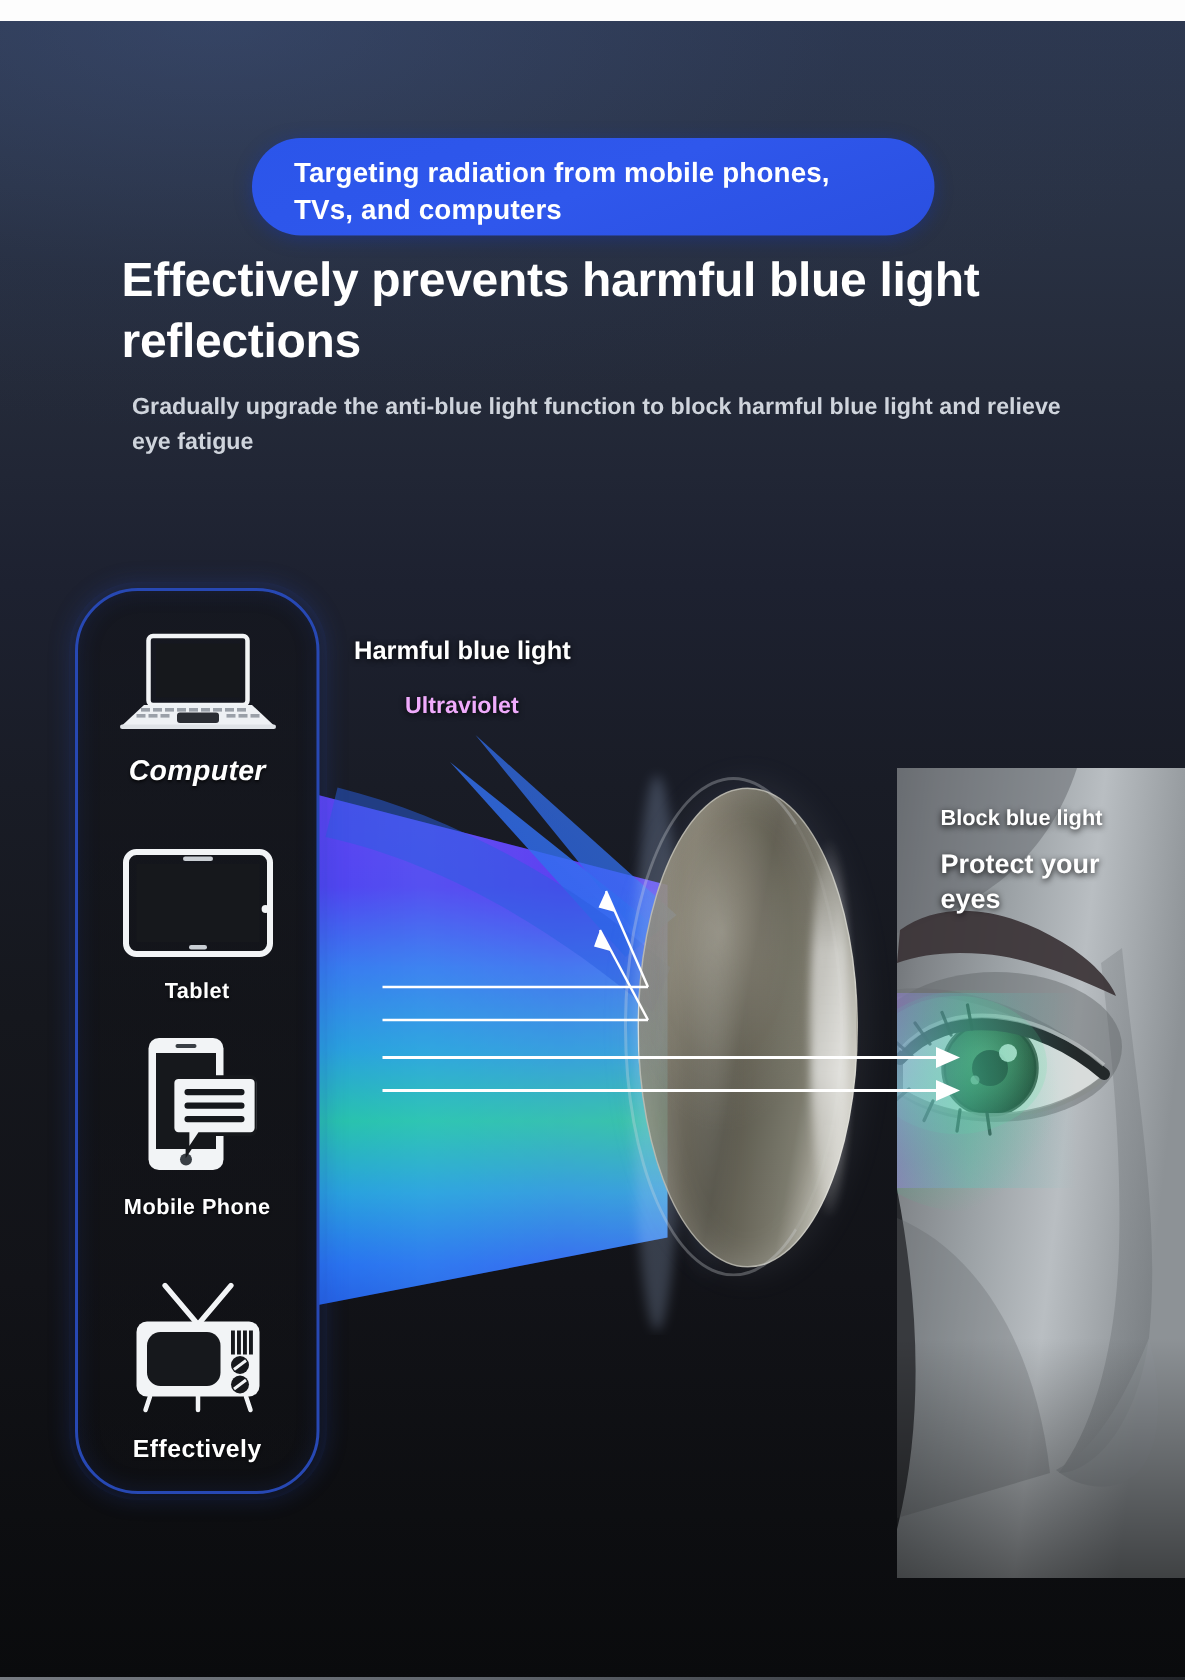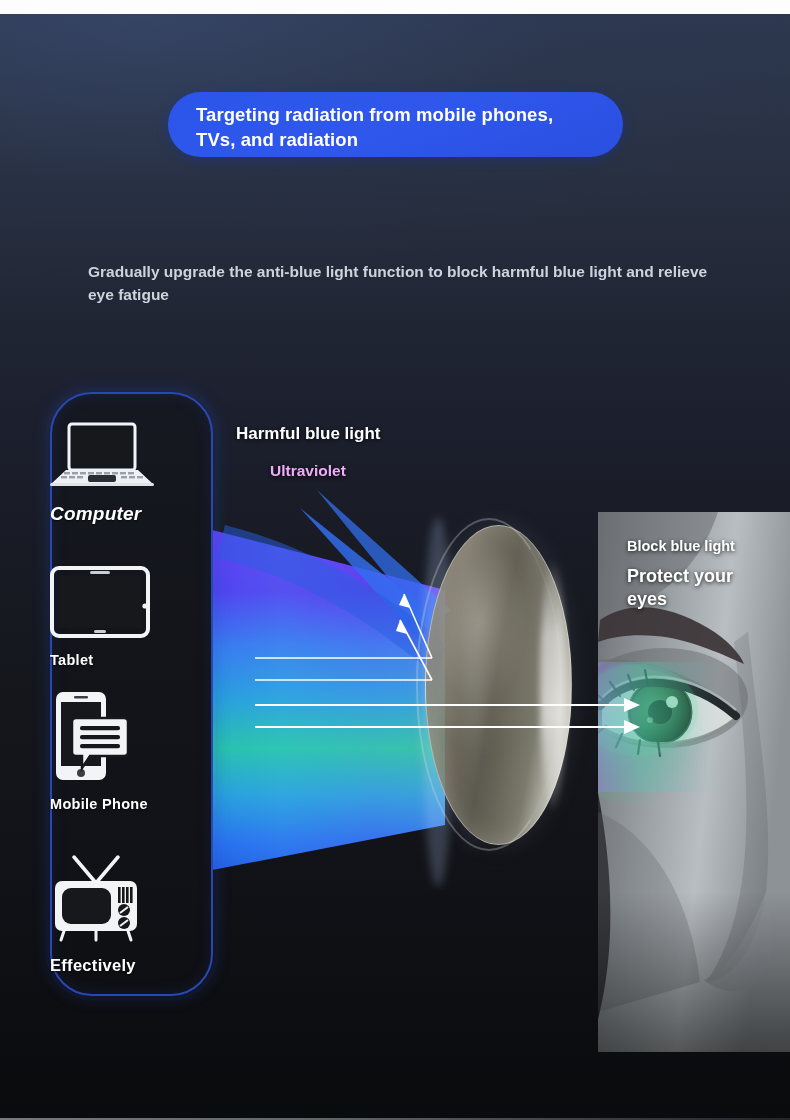--- a/index.html
+++ b/index.html
@@ -77,21 +77,21 @@
     background:linear-gradient(180deg, rgba(16,17,21,.55) 0%, rgba(16,17,21,.35) 100%);
   }
   .panel-glow{
     position:absolute; left:46px; top:388px; width:172px; height:612px;
     border-radius:46px;
     box-shadow:0 0 18px 2px rgba(40,73,180,.28) inset, 0 0 14px rgba(40,73,180,.22);
     pointer-events:none;
   }
   .dev{
     position:absolute; left:50px; width:163px;
-    color:#fff;
+    text-align:center; color:#fff;
   }
   .dev .lbl{
     font-size:14.5px; font-weight:bold; letter-spacing:.3px;
     text-shadow:0 1px 2px rgba(0,0,0,.7);
   }
   .dev .ico{ display:block; margin:0 auto 9px; }
   .dev-computer{ top:420px; }
   .dev-computer .lbl{ font-size:19px; font-style:italic; letter-spacing:.2px; }
   .dev-tablet{ top:554px;margin-top:12px; }
   .dev-phone{ top:690px; }
@@ -175,23 +175,24 @@
 <body>
 
 <div id="page">
 
   <div class="top-strip"></div>
   <div class="bg"></div>
   <div class="bg-sheen"></div>
 
   <div class="pill">
     <div class="pill-text">Targeting radiation from mobile phones,</div>
-    <div class="pill-text">TVs, and radiation</div>
-  </div>
-
+    <div class="pill-text">TVs, and computers</div>
+  </div>
+
+  <div class="h1">Effectively prevents harmful blue light reflections</div>
   <div class="sub">Gradually upgrade the anti-blue light function to block harmful blue light and relieve eye fatigue</div>
 
   <div class="beam-wrap">
     <svg width="400" height="420" viewBox="0 0 400 420">
       <defs>
         <linearGradient id="gBeam" x1="0" y1="0" x2="0" y2="1">
           <stop offset="0%" stop-color="#5a2bf5"></stop>
           <stop offset="18%" stop-color="#4a2df3"></stop>
           <stop offset="34%" stop-color="#2f6ef2"></stop>
           <stop offset="50%" stop-color="#1f9ad6"></stop>

